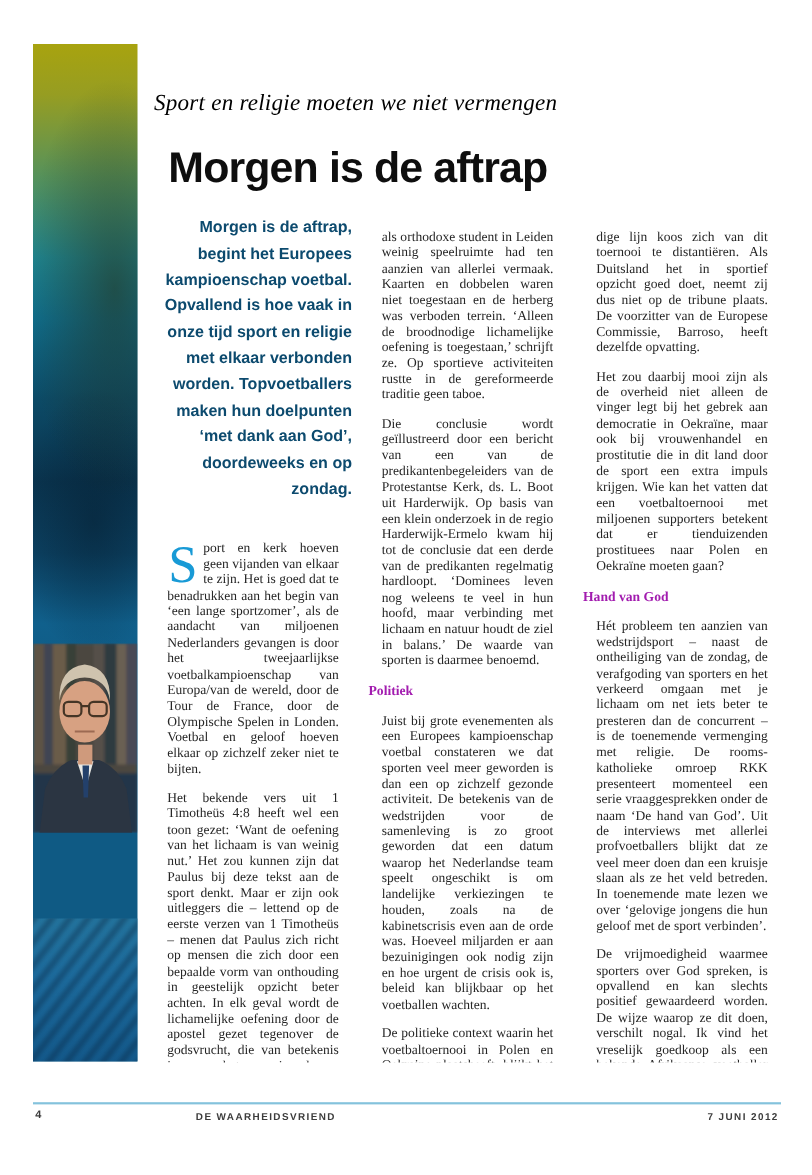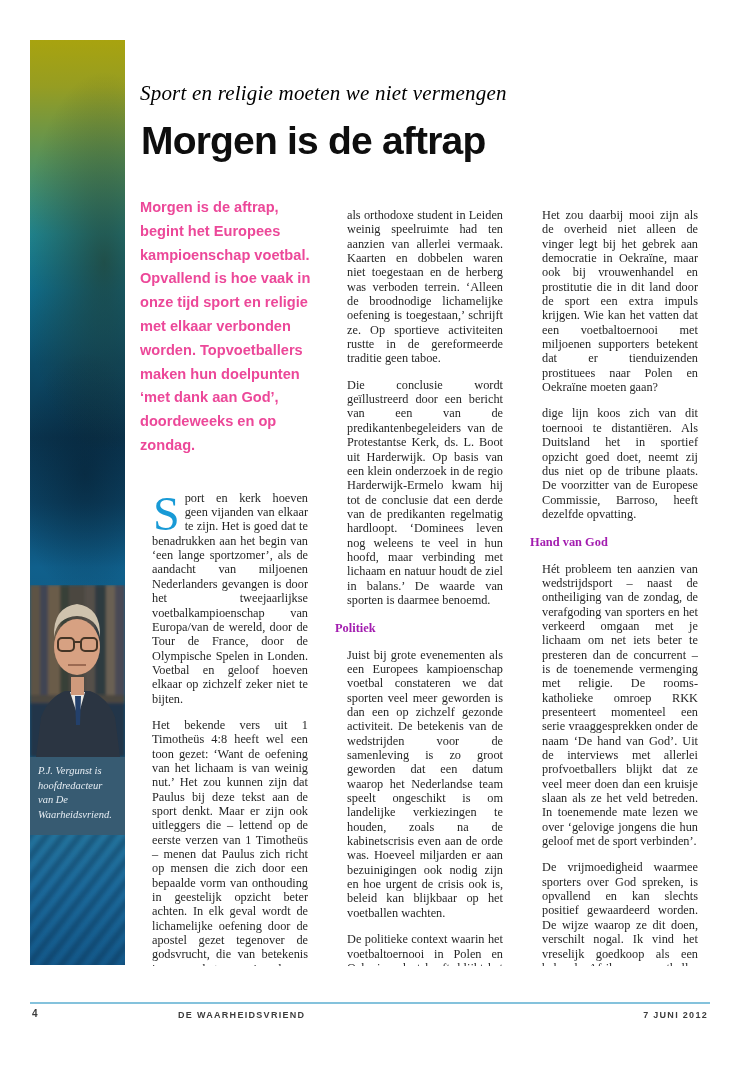--- a/index.html
+++ b/index.html
@@ -19,29 +19,29 @@
     font:italic 10.5px/14.5px "Liberation Serif",serif;color:#e6edf3;}
   .sidebar-bottom{position:absolute;left:0;top:795px;width:95px;height:130px;
     background:linear-gradient(180deg,#24759f 0%,#1d6c9e 40%,#145a8c 100%);overflow:hidden;}
   .sidebar-bottom::after{content:"";position:absolute;left:-20px;top:-20px;right:-20px;bottom:-20px;
     background:repeating-linear-gradient(128deg, rgba(8,35,60,0.45) 0 5px, transparent 5px 13px);
     filter:blur(2.5px);}
 
   
   .kicker{position:absolute;left:140px;top:80px;width:570px;
     font:italic 500 21px/26px "Liberation Serif",serif;color:#000000;letter-spacing:0.2px;}
-  .headline{position:absolute;left:137px;top:114px;margin:4px;width:580px;
+  .headline{position:absolute;left:137px;top:114px;margin:16px;width:580px;
     font:bold 39px/46px "Liberation Sans",sans-serif;color:#0e0e0e;letter-spacing:-0.8px;}
 
   
   .columns{position:absolute;left:140px;top:196px;width:570px;height:770px;overflow:hidden;
     display:flex;gap:15px;}
   .col{width:180px;flex:0 0 180px;}
-  .intro{font:bold 14.6px/23.8px "Liberation Sans",sans-serif;color:#ec4899;margin:0 0 33px 0;
-    text-align:left;}
+  .intro{font:bold 14.6px/23.8px "Liberation Sans",sans-serif;color:#0c4a6e;margin:0 0 33px 0;
+    text-align:right;}
   .body{font:12.3px/14.35px "Liberation Serif",serif;color:#262626;margin:12px;
     text-align:justify;hyphens:auto;-webkit-hyphens:auto;}
   .subhead{font:bold 12.4px/14.35px "Liberation Serif",serif;color:#a21caf;margin:14px 0 0 0;}
   .dropcap{float:left;font:400 48px/40px "Liberation Serif",serif;color:#189ad6;
     padding:3px 5px 0 1px;}
 
   
   .footer-line{position:absolute;left:30px;top:1002px;width:680px;height:2px;background:#84c2dc;}
   .footer{position:absolute;left:30px;top:1008px;width:680px;height:16px;
     font:bold 9px/12px "Liberation Sans",sans-serif;letter-spacing:1.3px;color:#3c3c3c;}
@@ -81,21 +81,20 @@
         <path d="M45,111 L51,111 L50,140 L46,140 Z" fill="#23406b"></path>
         <rect x="41" y="92" width="13" height="18" fill="#cf9a7c"></rect>
         <ellipse cx="47" cy="62" rx="23" ry="28" fill="#d7a182"></ellipse>
         <path d="M24,52 Q23,22 47,19 Q71,22 70,52 Q67,32 47,31 Q27,32 24,52 Z" fill="#cfc3ae"></path>
         <rect x="28" y="53" width="16" height="13" rx="4" fill="none" stroke="#453526" stroke-width="2"></rect>
         <rect x="51" y="53" width="16" height="13" rx="4" fill="none" stroke="#453526" stroke-width="2"></rect>
         <line x1="44" y1="57" x2="51" y2="57" stroke="#453526" stroke-width="2"></line>
         <line x1="38" y1="80" x2="56" y2="80" stroke="#9c6a52" stroke-width="2"></line>
       </g>
     </svg>
-    <div class="caption">P.J. Vergunst is hoofdredacteur van De Waarheidsvriend.</div>
     <div class="sidebar-bottom"></div>
   </div>
 
   <div class="kicker">Sport en religie moeten we niet vermengen</div>
   <h1 class="headline">Morgen is de aftrap</h1>
 
   <div class="columns">
 
     <div class="col">
       <p class="intro">Morgen is de aftrap, begint het Europees kampioenschap voetbal. Opvallend is hoe vaak in onze tijd sport en religie met elkaar verbonden worden. Topvoetballers maken hun doelpunten ‘met dank aan God’, doordeweeks en op zondag.</p>
@@ -107,22 +106,22 @@
 
     <div class="col">
       <p class="body">als orthodoxe student in Leiden weinig speelruimte had ten aanzien van allerlei vermaak. Kaarten en dobbelen waren niet toegestaan en de herberg was verboden terrein. ‘Alleen de broodnodige lichamelijke oefening is toegestaan,’ schrijft ze. Op sportieve activiteiten rustte in de gereformeerde traditie geen taboe.</p>
       <p class="body">Die conclusie wordt geïllustreerd door een bericht van een van de predikantenbegeleiders van de Protestantse Kerk, ds. L. Boot uit Harderwijk. Op basis van een klein onderzoek in de regio Harderwijk-Ermelo kwam hij tot de conclusie dat een derde van de predikanten regelmatig hardloopt. ‘Dominees leven nog weleens te veel in hun hoofd, maar verbinding met lichaam en natuur houdt de ziel in balans.’ De waarde van sporten is daarmee benoemd.</p>
       <h3 class="subhead">Politiek</h3>
       <p class="body">Juist bij grote evenementen als een Europees kampioenschap voetbal constateren we dat sporten veel meer geworden is dan een op zichzelf gezonde activiteit. De betekenis van de wedstrijden voor de samenleving is zo groot geworden dat een datum waarop het Nederlandse team speelt ongeschikt is om landelijke verkiezingen te houden, zoals na de kabinetscrisis even aan de orde was. Hoeveel miljarden er aan bezuinigingen ook nodig zijn en hoe urgent de crisis ook is, beleid kan blijkbaar op het voetballen wachten.</p>
       <p class="body">De politieke context waarin het voetbaltoernooi in Polen en Oekraine plaatsheeft, blijkt het sterkst uit het optreden van Angela Merkel. De Duitse bondskanselier vergeleek Oekraïne met Wit-Rusland, een land dat als de laatste dictatuur in Europa bekend staat, waardoor Merkel voor de overheid als moe-</p>
     </div>
 
     <div class="col">
+      <p class="body">dige lijn koos zich van dit toernooi te distantiëren. Als Duitsland het in sportief opzicht goed doet, neemt zij dus niet op de tribune plaats. De voorzitter van de Europese Commissie, Barroso, heeft dezelfde opvatting.</p>
       <p class="body">Het zou daarbij mooi zijn als de overheid niet alleen de vinger legt bij het gebrek aan democratie in Oekraïne, maar ook bij vrouwenhandel en prostitutie die in dit land door de sport een extra impuls krijgen. Wie kan het vatten dat een voetbaltoernooi met miljoenen supporters betekent dat er tienduizenden prostituees naar Polen en Oekraïne moeten gaan?</p>
-      <p class="body">dige lijn koos zich van dit toernooi te distantiëren. Als Duitsland het in sportief opzicht goed doet, neemt zij dus niet op de tribune plaats. De voorzitter van de Europese Commissie, Barroso, heeft dezelfde opvatting.</p>
       <h3 class="subhead">Hand van God</h3>
       <p class="body">Hét probleem ten aanzien van wedstrijdsport – naast de ontheiliging van de zondag, de verafgoding van sporters en het verkeerd omgaan met je lichaam om net iets beter te presteren dan de concurrent – is de toenemende vermenging met religie. De rooms-katholieke omroep RKK presenteert momenteel een serie vraaggesprekken onder de naam ‘De hand van God’. Uit de interviews met allerlei profvoetballers blijkt dat ze veel meer doen dan een kruisje slaan als ze het veld betreden. In toenemende mate lezen we over ‘gelovige jongens die hun geloof met de sport verbinden’.</p>
       <p class="body">De vrijmoedigheid waarmee sporters over God spreken, is opvallend en kan slechts positief gewaardeerd worden. De wijze waarop ze dit doen, verschilt nogal. Ik vind het vreselijk goedkoop als een bekende Afrikaanse voetballer na een gewonnen wedstrijd zegt: ‘Ik had het idee dat de penalty die Arjen Robben miste, voor ons een geschenk van God was.’ Al is het waar dat Afrikanen God veel dichter bij hun dagelijks leven trekken</p>
     </div>
 
   </div>
 
   <div class="footer-line"></div>
   <div class="footer">
     <span class="num">4</span>

